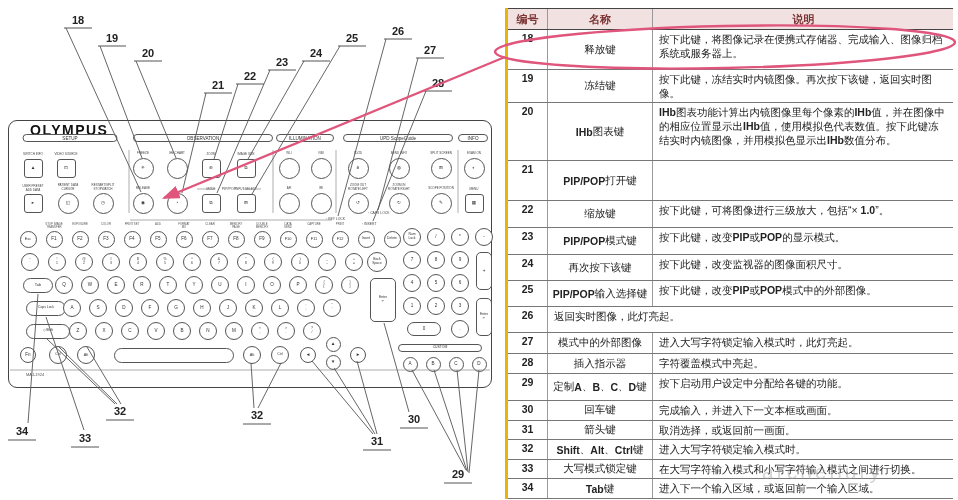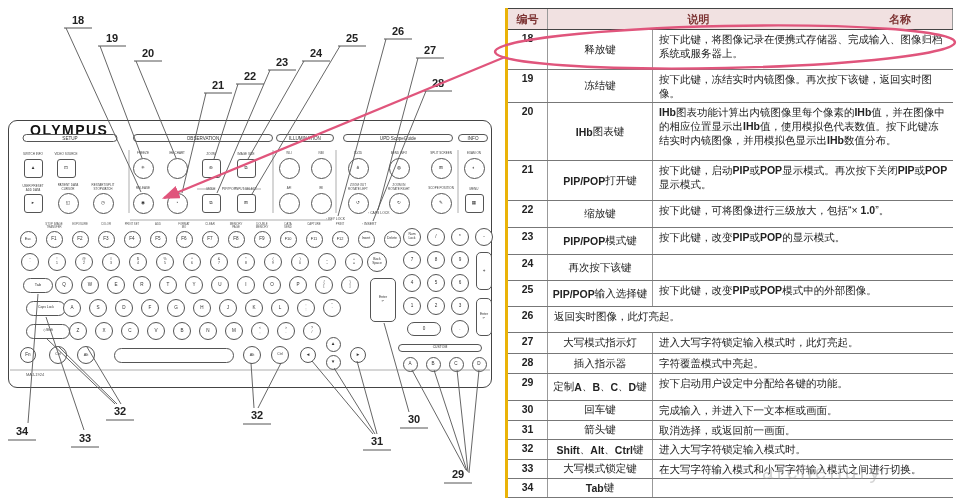--- a/index.html
+++ b/index.html
@@ -254,70 +254,70 @@
       <div class="f-sub" style="left: 340px; top: 223px;">PRINT</div>
       <div class="indicator" style="left: 326px; top: 217px;">▫ KEY LOCK</div>
       <div class="indicator" style="left: 368px; top: 211px;">▫ CAPS LOCK</div>
       <div class="indicator" style="left: 362px; top: 222px;">▫ INSERT</div>
     </div>
   <div class="pp-label" style="left:229px;top:189px;">PIP/POP</div>
 
   <div id="spec-table">
     <div class="t-head">
       <div class="c c-num" style="font-weight:bold;align-items:center;padding-top:0;">编号</div>
+      <div class="c c-name">名称</div>
       <div class="c c-desc" style="display:flex;align-items:center;justify-content:center;">说明</div>
-      <div class="c c-name">名称</div>
     </div>
     <div id="spec-rows">
         <div class="t-row" style="min-height: 40px;">
           <div class="c-num">18</div>
           <div class="c-name">释放键</div>
           <div class="c-desc">按下此键，将图像记录在便携式存储器、完成输入、图像归档系统或服务器上。</div>
         </div>
         <div class="t-row" style="min-height: 28px;">
           <div class="c-num">19</div>
           <div class="c-name">冻结键</div>
           <div class="c-desc">按下此键，冻结实时内镜图像。再次按下该键，返回实时图像。</div>
         </div>
         <div class="t-row" style="min-height: 58px;">
           <div class="c-num">20</div>
           <div class="c-name"><b>IHb</b>图表键</div>
           <div class="c-desc"><b>IHb</b>图表功能计算出内镜图像里每个像素的<b>IHb</b>值，并在图像中的相应位置显示出<b>IHb</b>值，使用模拟色代表数值。按下此键冻结实时内镜图像，并用模拟色显示出<b>IHb</b>数值分布。</div>
         </div>
         <div class="t-row" style="min-height: 40px;">
           <div class="c-num">21</div>
           <div class="c-name"><b>PIP/POP</b>打开键</div>
-          <div class="c-desc">按下此键，启动<b>PIP</b>或<b>POP</b>显示模式。再次按下关闭<b>PIP</b>或<b>POP</b>显示模式。</div>
         </div>
         <div class="t-row" style="min-height: 27px;">
           <div class="c-num">22</div>
           <div class="c-name">缩放键</div>
           <div class="c-desc">按下此键，可将图像进行三级放大，包括“× <b>1.0</b>”。</div>
         </div>
         <div class="t-row" style="min-height: 27px;">
           <div class="c-num">23</div>
           <div class="c-name"><b>PIP/POP</b>模式键</div>
           <div class="c-desc">按下此键，改变<b>PIP</b>或<b>POP</b>的显示模式。</div>
         </div>
         <div class="t-row" style="min-height: 26px;">
           <div class="c-num">24</div>
           <div class="c-name">再次按下该键</div>
+          <div class="c-desc">按下此键，改变监视器的图像面积尺寸。</div>
         </div>
         <div class="t-row" style="min-height: 26px;">
           <div class="c-num">25</div>
           <div class="c-name"><b>PIP/POP</b>输入选择键</div>
           <div class="c-desc">按下此键，改变<b>PIP</b>或<b>POP</b>模式中的外部图像。</div>
         </div>
         <div class="t-row" style="min-height: 26px;">
           <div class="c-num">26</div>
           <div class="c-desc">返回实时图像，此灯亮起。</div>
         </div>
         <div class="t-row" style="min-height: 21px;">
           <div class="c-num">27</div>
-          <div class="c-name">大写模式指示灯</div>
+          <div class="c-name">模式中的外部图像</div>
           <div class="c-desc">进入大写字符锁定输入模式时，此灯亮起。</div>
         </div>
         <div class="t-row" style="min-height: 18px;">
           <div class="c-num">28</div>
           <div class="c-name">插入指示器</div>
           <div class="c-desc">字符覆盖模式中亮起。</div>
         </div>
         <div class="t-row" style="min-height: 27px;">
           <div class="c-num">29</div>
           <div class="c-name">定制<b>A</b>、<b>B</b>、<b>C</b>、<b>D</b>键</div>
@@ -339,20 +339,21 @@
           <div class="c-desc">进入大写字符锁定输入模式时。</div>
         </div>
         <div class="t-row" style="min-height: 19px;">
           <div class="c-num">33</div>
           <div class="c-name">大写模式锁定键</div>
           <div class="c-desc">在大写字符输入模式和小写字符输入模式之间进行切换。</div>
         </div>
         <div class="t-row" style="min-height: 19px;">
           <div class="c-num">34</div>
           <div class="c-name"><b>Tab</b>键</div>
+          <div class="c-desc">进入下一个输入区域，或返回前一个输入区域。</div>
         </div>
       </div>
   </div>
 
   <div id="watermark">archellury</div>
 
   <svg id="overlay">
       <defs>
         <marker id="ah" markerWidth="9" markerHeight="8" refX="7" refY="3" orient="auto">
      <path d="M0,0 L8,3 L0,6 z" fill="#e0557c"></path>

